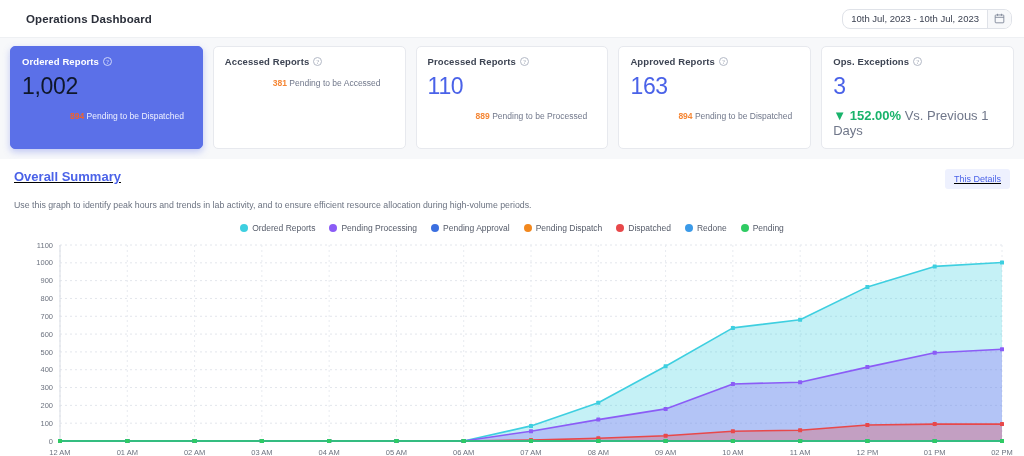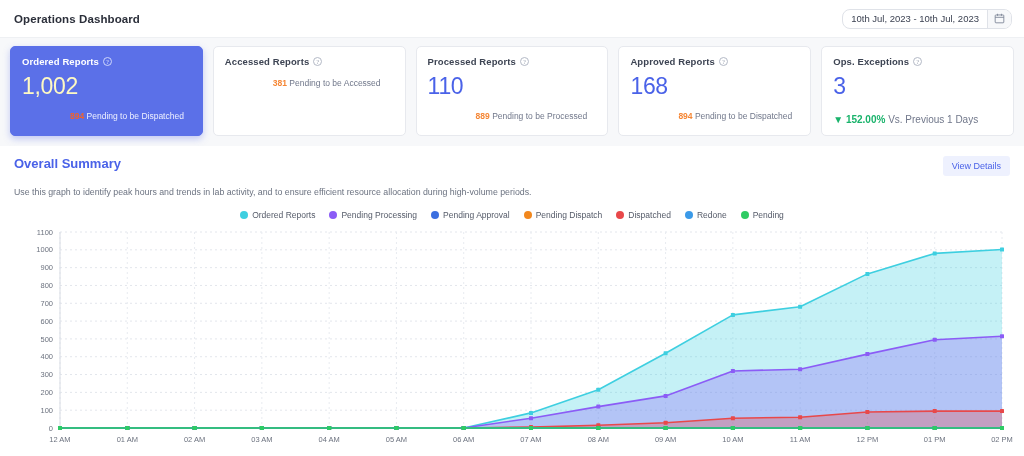--- a/index.html
+++ b/index.html
@@ -7,21 +7,21 @@
     width: 1024px; height: 456px;
     font-family: "Liberation Sans", sans-serif;
     background: #f4f5f7;
     overflow: hidden;
   }
   .page { width: 1024px; height: 456px; position: relative; background: #ffffff; }
 
   
   .topbar {
     height: 38px; display: flex; align-items: center; justify-content: space-between;
-    padding: 0 12px 0 14px; background: #ffffff; border-bottom: 1px solid #eef0f3;
+    padding: 0 12px 0 26px; background: #ffffff; border-bottom: 1px solid #eef0f3;
   }
   .topbar-title { font-size: 11.5px; font-weight: bold; color: #2b2f3a; letter-spacing: .1px; }
   .daterange {
     display: flex; align-items: center; border: 1px solid #dfe2e8; border-radius: 8px;
     height: 20px; background: #fff; overflow: hidden;
   }
   .daterange-text {
     font-size: 9.5px; color: #3c4252; padding: 0 8px; white-space: nowrap; line-height: 20px;
   }
   .cal-btn {
@@ -46,31 +46,31 @@
   .card.active .card-title { color: #ffffff; }
   .help-icon {
     width: 9px; height: 9px; border: 1px solid #b3b9c6; border-radius: 50%;
     font-size: 6.5px; line-height: 7px; text-align: center; color: #9aa1b0;
     font-family: "Liberation Serif", serif; cursor: pointer; display: inline-block;
   }
   .card.active .help-icon { border-color: #cdd5fb; color: #dfe4fd; }
   .card-value {
     font-size: 23px; font-weight: normal; color: #4a62e8; margin: 6px 0 0 0; letter-spacing: -.3px;
   }
-  .card.active .card-value { color: #fef9c3; }
+  .card.active .card-value { color: #0f172a; }
   .card-sub { font-size: 8.5px; color: #70778a; margin-top: 11px; }
   .card.active .card-sub { color: #eef0ff; }
   .card-sub b { color: #f58634; font-weight: bold; padding-left: 48px; }
   .card.active .card-sub b { color: #f0622a; }
-  .delta { font-size: 10px; color: #70778a; margin-top: 14px; }
+  .delta { font-size: 13px; color: #70778a; margin-top: 8px; }
   .delta b { color: #19b36b; font-weight: bold; }
 
   
   .summary { background: #ffffff; padding: 10px 14px 0 14px; position: relative; }
-  .summary-head { display: flex; align-items: flex-start; justify-content: space-between; }
+  .summary-head { display: flex; align-items: flex-start; justify-content: space-between; text-decoration: underline; }
   .summary-title { font-size: 13px; font-weight: bold; color: #4a62e8; }
   .view-details {
     font-size: 9px; color: #4a62e8; background: #eef1fe; border: none; border-radius: 3px;
     padding: 5px 9px; cursor: pointer; font-family: "Liberation Sans", sans-serif;
   }
   .summary-desc { margin-top: 9px; font-size: 8.8px; color: #6b7280; line-height: 1.65; }
 
   
   .legend {
     display: flex; justify-content: center; align-items: center; gap: 14px;
@@ -141,21 +141,21 @@
         <b>889</b>
         <span>Pending to be Processed</span>
       </div>
     </div>
 
     <div class="card">
       <div class="card-head">
         <span class="card-title">Approved Reports</span>
         <span class="help-icon">?</span>
       </div>
-      <div class="card-value">168</div>
+      <div class="card-value">163</div>
       <div class="card-sub">
         <b>894</b>
         <span>Pending to be Dispatched</span>
       </div>
     </div>
 
     <div class="card">
       <div class="card-head">
         <span class="card-title">Ops. Exceptions</span>
         <span class="help-icon">?</span>
@@ -165,21 +165,21 @@
         <b><span>▼</span>&nbsp;<span>152.00%</span></b>
         <span>Vs. Previous 1 Days</span>
       </div>
     </div>
 
   </div>
 
   <div class="summary">
     <div class="summary-head">
       <div class="summary-title">Overall Summary</div>
-      <button class="view-details">View Details</button>
+      <button class="view-details">This Details</button>
     </div>
     <div class="summary-desc">
       <div>Use this graph to identify peak hours and trends in lab activity, and to ensure efficient resource allocation during high-volume periods.</div>
     </div>
 
     <div class="legend" id="legend">
         <div class="legend-item">
           <span class="legend-dot" style="background: rgb(62, 207, 224);"></span>
           <span class="legend-label">Ordered Reports</span>
         </div>

